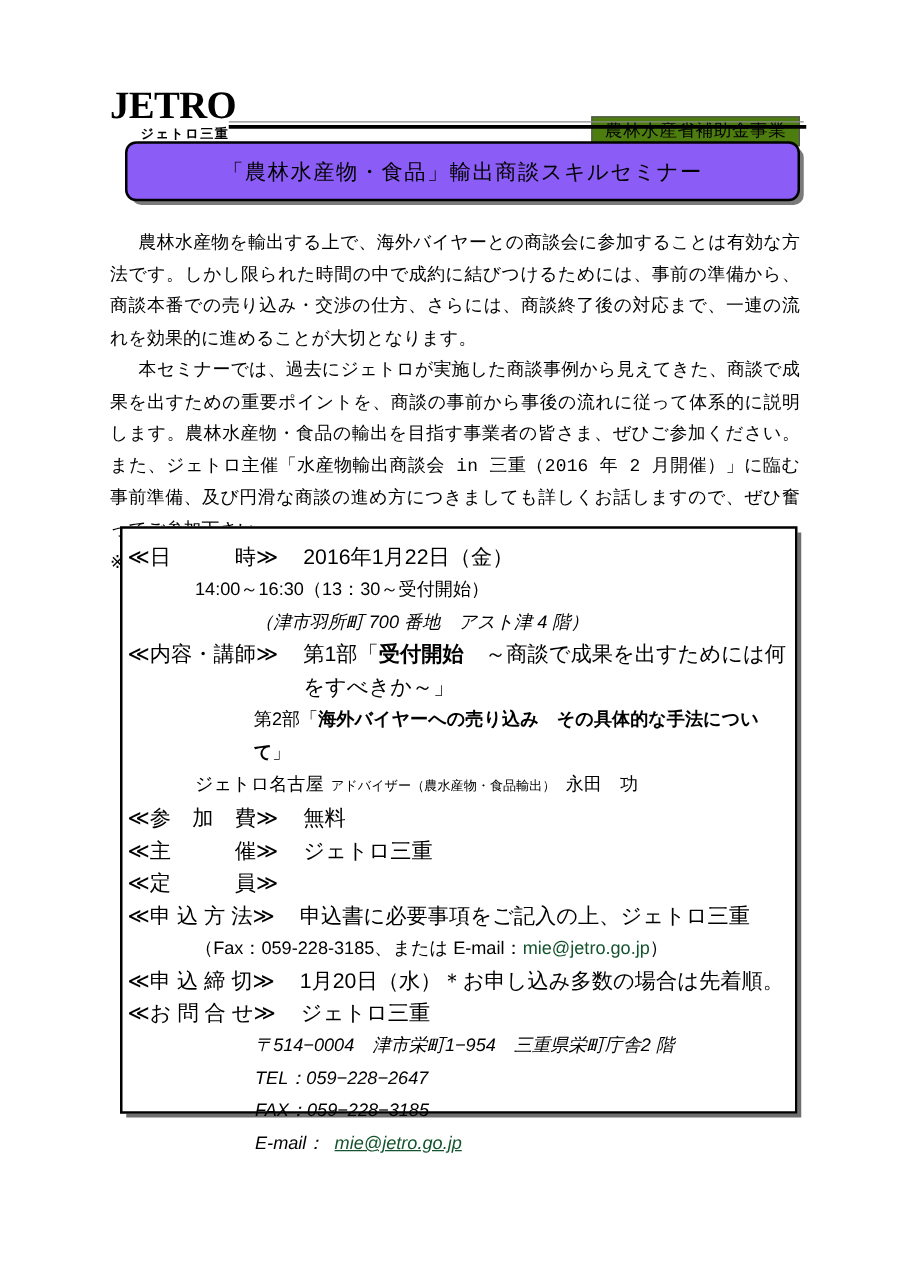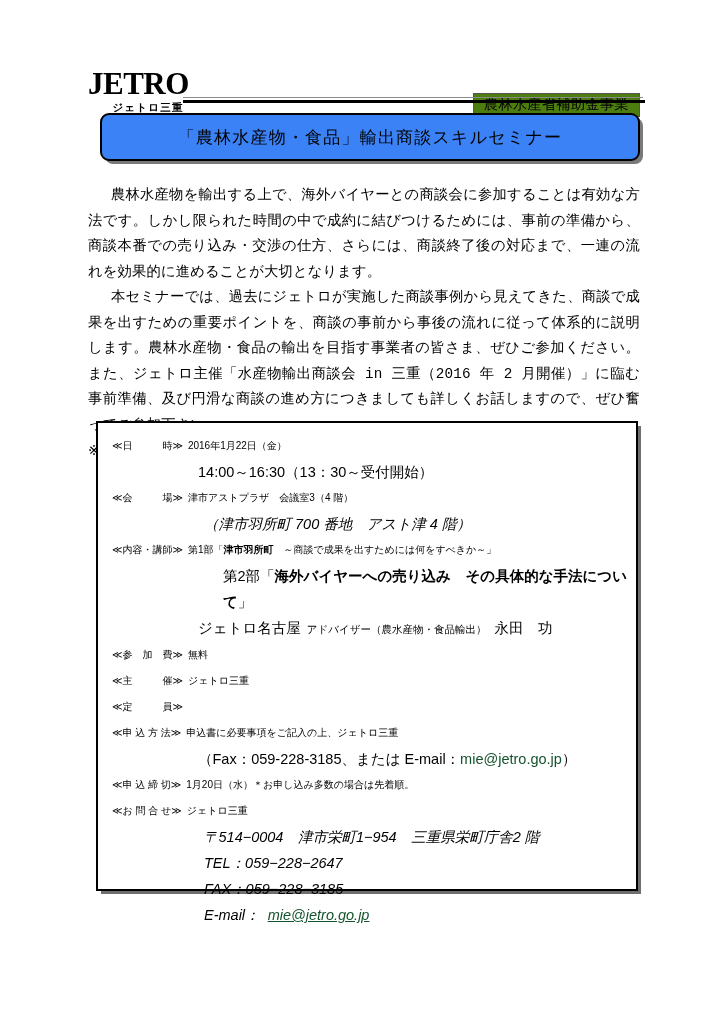--- a/index.html
+++ b/index.html
@@ -77,21 +77,21 @@
     top: 113px;
     width: 540px;
     height: 48px;
   }
   .title-banner {
     position: relative;
     width: 100%;
     height: 100%;
     border: 2px solid #000;
     border-radius: 9px;
-    background: #3b82f6;
+    background: #8b5cf6;
     box-sizing: border-box;
     display: flex;
     align-items: center;
     justify-content: center;
     box-shadow: 4px 4px 0 -1px #7a7a7a;
     z-index: 2;
   }
   .title-text {
     font-size: 17px;
     letter-spacing: 1.2px;
@@ -151,41 +151,42 @@
     height: 100%;
     border: 2px solid #000;
     background: #fff;
     box-sizing: border-box;
     box-shadow: 4px 4px 0 -1px #6f6f6f;
     padding: 10px 0 0 0;
   }
   .row {
     display: flex;
     align-items: flex-start;
-    font-size: 10px;
+    font-size: 17px;
     line-height: 26px;
-    padding-left: 14px;
+    padding-left: 4px;
+    gap: 15px;
   }
   .row-label {
     flex: 0 0 auto;
     white-space: pre;
     letter-spacing: 0px;
   }
   .row-value {
     flex: 1 1 auto;
     padding-left: 5px;
     white-space: pre-wrap;
   }
   .subline {
     font-size: 14.5px;
     line-height: 26px;
     white-space: pre-wrap;
   }
-  .indent-105 { padding-left: 105px; margin-left: 20px; }
-  .indent-130 { padding-left: 100px; }
+  .indent-105 { padding-left: 105px; }
+  .indent-130 { padding-left: 58px; }
   .indent-150 { padding-left: 106px; font-style: italic; }
 
   .b { font-weight: bold; }
   .small { font-size: 12px; }
   .xsmall { font-size: 10.5px; }
   .mail-link {
     color: #14532d;
     text-decoration: none;
   }
   .mail-link.u { text-decoration: underline; }
@@ -222,29 +223,25 @@
 
   <div class="details-wrap">
     <div class="details-box">
 
       <div class="row">
         <span class="row-label">≪日　　　時≫</span>
         <span class="row-value">2016年1月22日（金）</span>
       </div>
       <div class="subline indent-130">14:00～16:30（13：30～受付開始）</div>
 
-      <div class="row">
-        <span class="row-label">≪会　　　場≫</span>
-        <span class="row-value">津市アストプラザ　会議室3（4 階）</span>
-      </div>
       <div class="subline indent-150">（津市羽所町 700 番地　アスト津 4 階）</div>
 
       <div class="row">
         <span class="row-label">≪内容・講師≫</span>
-        <span class="row-value"><span>第1部「</span><span class="b">津市羽所町</span><span>　～商談で成果を出すためには何をすべきか～」</span></span>
+        <span class="row-value"><span>第1部「</span><span class="b">受付開始</span><span>　～商談で成果を出すためには何をすべきか～」</span></span>
       </div>
       <div class="subline indent-105"><span>第2部「</span><span class="b">海外バイヤーへの売り込み　その具体的な手法について</span><span>」</span></div>
       <div class="subline indent-130"><span>ジェトロ名古屋</span><span class="xsmall">&nbsp;&nbsp;<span>アドバイザー（農水産物・食品輸出）</span></span><span>&nbsp;&nbsp;<span>永田　功</span></span></div>
 
       <div class="row">
         <span class="row-label">≪参　加　費≫</span>
         <span class="row-value">無料</span>
       </div>
 
       <div class="row">

